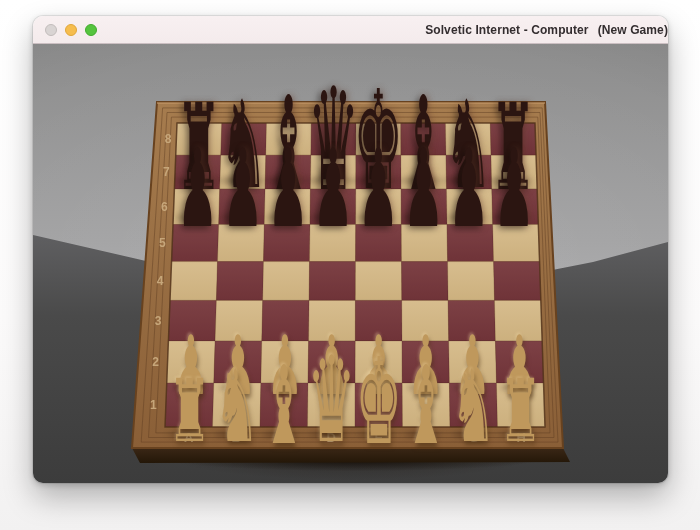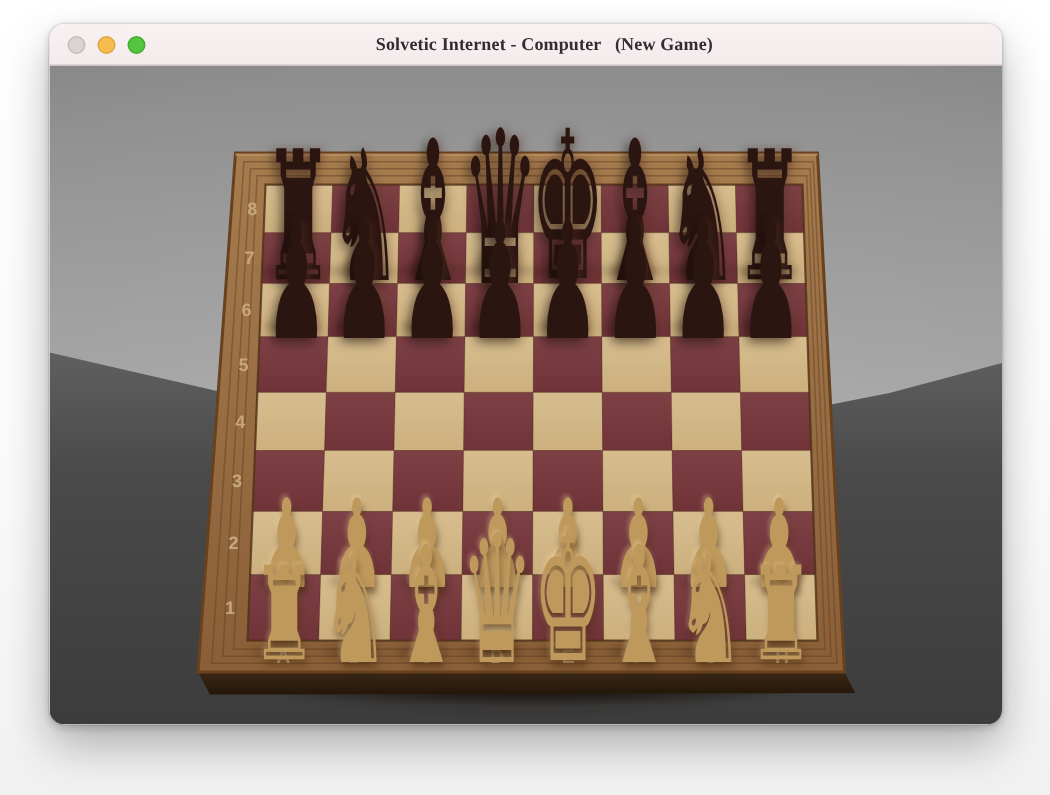--- a/index.html
+++ b/index.html
@@ -4,21 +4,21 @@
 <style>
   html,body{margin:0;padding:0;width:700px;height:530px;overflow:hidden;
     font-family:"Liberation Sans",sans-serif;}
   body{background:linear-gradient(180deg,#ffffff 0%,#fbfafa 60%,#f2f1f1 100%);}
   .window{position:absolute;left:33px;top:16px;width:635px;height:467px;
     border-radius:10px;overflow:hidden;
     box-shadow:0 14px 30px rgba(0,0,0,.28),0 2px 6px rgba(0,0,0,.18),0 0 0 1px rgba(0,0,0,.08);}
   .titlebar{position:absolute;left:0;top:0;width:100%;height:27px;
     background:linear-gradient(180deg,#f8f0f1 0%,#f4ebec 100%);
     border-bottom:1px solid rgba(120,100,105,.35);
-    display:flex;align-items:center;justify-content:center;font-family:Liberation Serif, serif;}
+    display:flex;align-items:center;justify-content:flex-end;}
   .lights{position:absolute;left:12px;top:0;height:27px;display:flex;align-items:center;gap:8px;}
   .light{width:12px;height:12px;border-radius:50%;box-sizing:border-box;}
   .title{font-size:12px;font-weight:bold;color:#332d2f;letter-spacing:.1px;white-space:pre;}
   .title .suffix{margin-left:9px;}
   .scene{position:absolute;left:0;top:27px;width:635px;height:440px;overflow:hidden;}
   .wall{position:absolute;inset:0;}
   .wallshade{position:absolute;inset:0;
     background:radial-gradient(130% 95% at 50% 52%,rgba(255,255,255,.08) 0%,rgba(0,0,0,0) 55%,rgba(0,0,0,.13) 100%);}
   .floor{position:absolute;inset:0;
     clip-path:polygon(0 192px,100px 215px,320px 266px,560px 219px,635px 199px,635px 440px,0 440px);}

